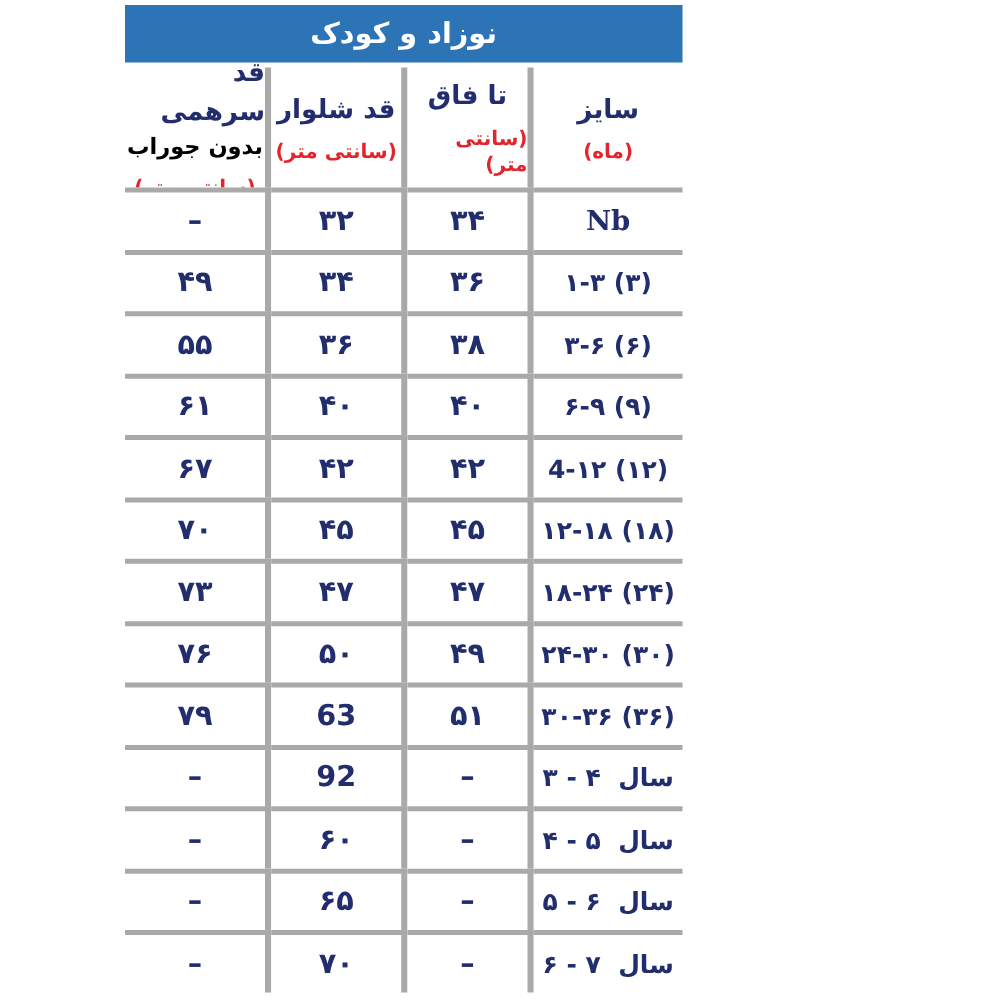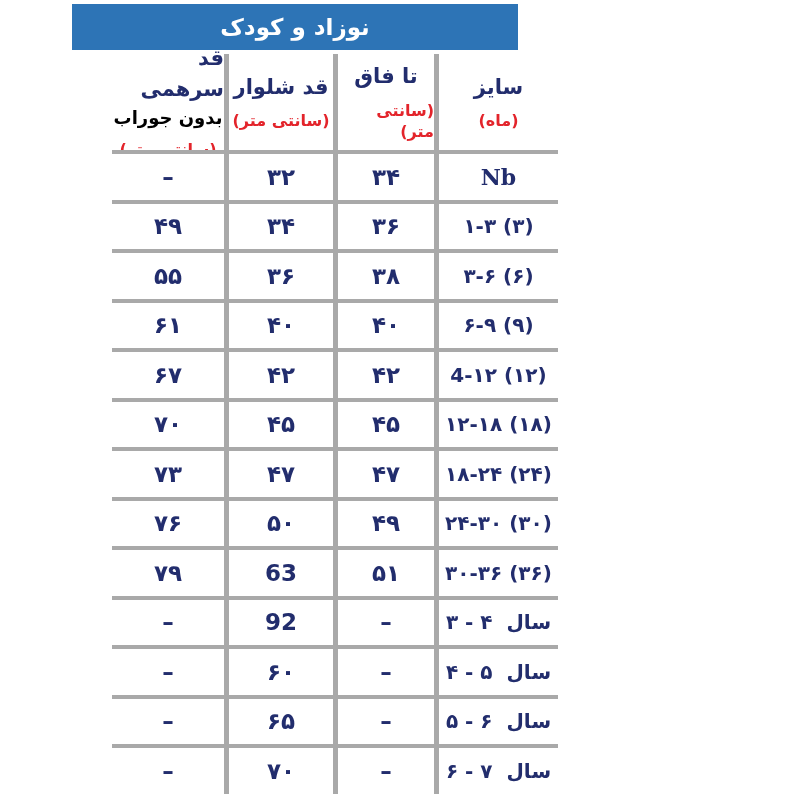--- a/index.html
+++ b/index.html
@@ -8,41 +8,40 @@
     width: 800px;
     height: 800px;
     background: #ffffff;
     overflow: hidden;
     font-family: "DejaVu Sans", sans-serif;
   }
   .canvas {
     position: relative;
     width: 800px;
     height: 800px;
-    padding-left: 72px;
+    padding-left: 100px;
     padding-top: 4px;
     box-sizing: border-box;
   }
   .titlebar {
     width: 446px;
     height: 46px;
     background: #2d74b6;
     color: #ffffff;
     display: flex;
     align-items: center;
     justify-content: center;
     font-size: 23px;
     font-weight: bold;
   }
   .grid {
     margin-top: 4px;
     width: 446px;
     display: grid;
     grid-template-columns: 117px 109px 101px 119px;
-    margin-left: 40px;
   }
   .cell {
     box-sizing: border-box;
     background: #ffffff;
     display: flex;
     align-items: center;
     justify-content: center;
   }
   .c0, .c1, .c2 { border-right: 5px solid #a9a9a9; }
   .hcell {

